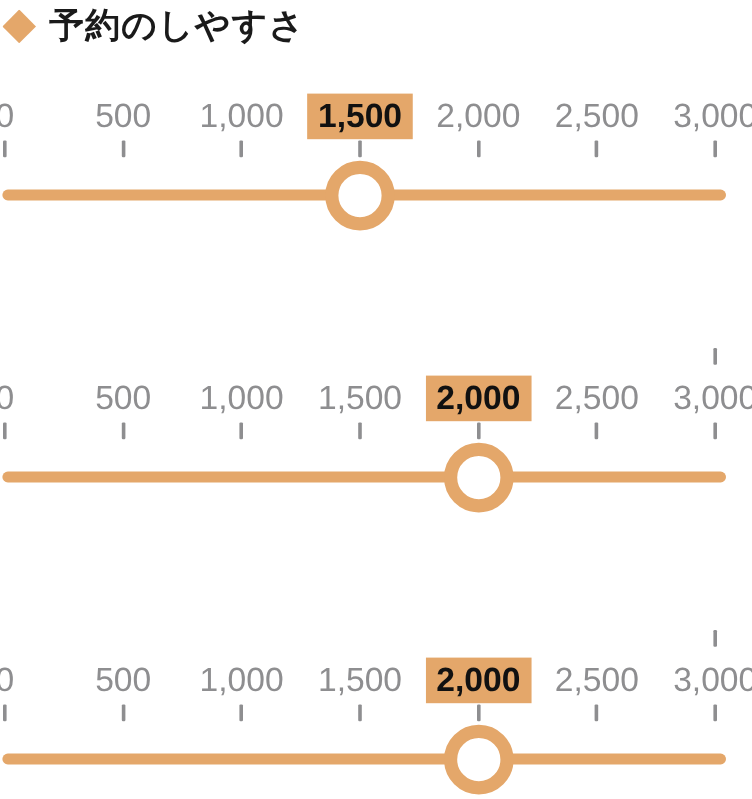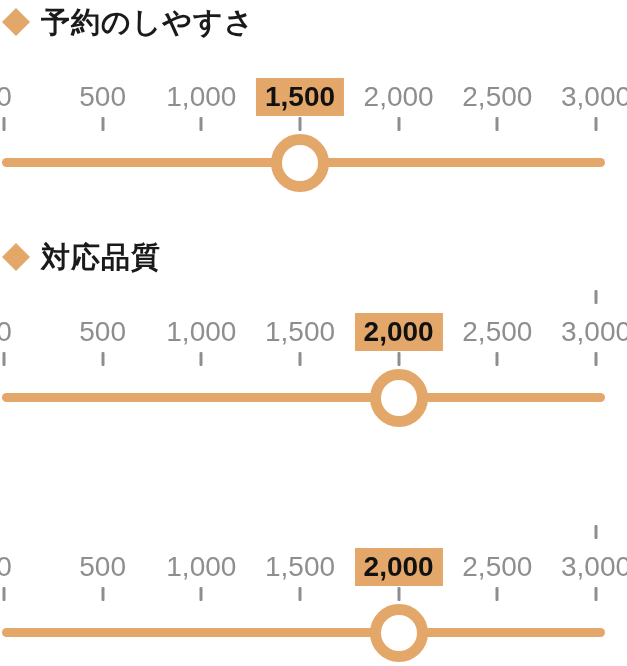--- a/index.html
+++ b/index.html
@@ -129,24 +129,20 @@
         <span class="tick-label" style="left: 497.333px;">2,500</span>
         <span class="tick-mark" style="left: 497.333px;"></span>
         <span class="tick-label" style="left: 596px;">3,000</span>
         <span class="tick-mark" style="left: 596px;"></span>
       </div>
     <div class="track"></div>
     <div class="handle" style="left: 300px;"></div>
   </section>
 
   <section class="slider-block">
-    <div class="heading">
-      <span class="diamond"></span>
-      <span class="heading-text">対応品質</span>
-    </div>
     <div class="scale">
         <span class="tick-label" style="left: 4px;">0</span>
         <span class="tick-mark" style="left: 4px;"></span>
         <span class="tick-label" style="left: 102.667px;">500</span>
         <span class="tick-mark" style="left: 102.667px;"></span>
         <span class="tick-label" style="left: 201.333px;">1,000</span>
         <span class="tick-mark" style="left: 201.333px;"></span>
         <span class="tick-label" style="left: 300px;">1,500</span>
         <span class="tick-mark" style="left: 300px;"></span>
         <span class="tick-label current" style="left: 398.667px;">2,000</span>

